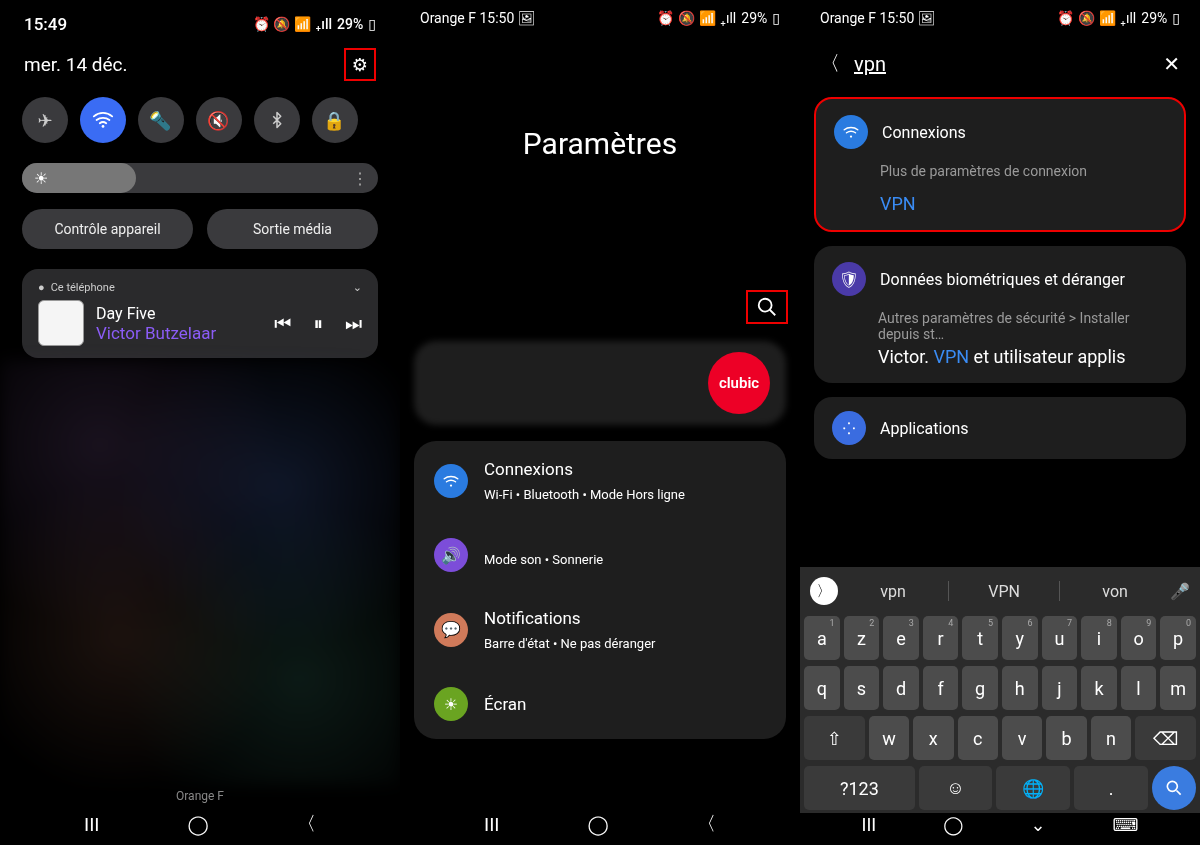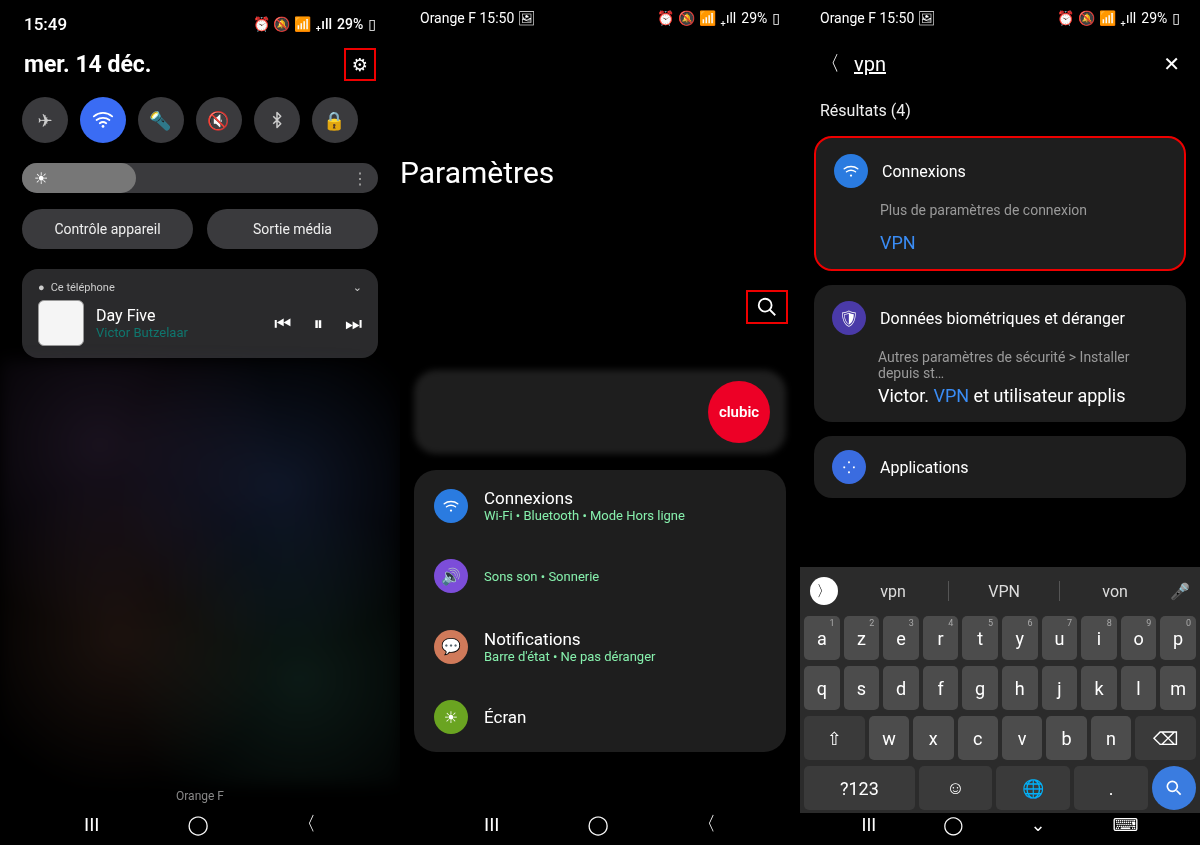--- a/index.html
+++ b/index.html
@@ -3,68 +3,68 @@
 <meta charset="utf-8">
 <style>
 * { margin: 0; padding: 0; box-sizing: border-box; }
 body { width: 1200px; height: 845px; display: flex; background: #000; font-family: -apple-system, "Segoe UI", Roboto, sans-serif; overflow: hidden; }
 .screen { width: 400px; height: 845px; background: #000; position: relative; color: #fff; overflow: hidden; }
 
 
 .sb1 { display: flex; justify-content: space-between; align-items: center; padding: 14px 24px 6px; font-size: 17px; font-weight: 500; }
 .sb-icons { display: flex; gap: 5px; align-items: center; font-size: 14px; }
 .date-row { display: flex; justify-content: space-between; align-items: center; padding: 8px 24px 10px; }
-.date { font-size: 23px; font-weight: 700; }
+.date { font-size: 19px; font-weight: 400; }
 .gear-box { border: 2px solid #e00; padding: 4px 6px; }
 .gear-icon { font-size: 18px; }
 .qs-row { display: flex; gap: 12px; padding: 6px 22px; }
 .qs { width: 46px; height: 46px; border-radius: 50%; background: #3a3a3d; display: flex; align-items: center; justify-content: center; font-size: 18px; color: #ccc; }
 .qs.active { background: #3a6cf4; color: #fff; }
 .bright { margin: 14px 22px 10px; background: #3a3a3d; height: 30px; border-radius: 15px; position: relative; }
 .bright-fill { position: absolute; left: 0; top: 0; height: 100%; width: 32%; background: #777; border-radius: 15px; display: flex; align-items: center; padding-left: 12px; }
 .bright-dots { position: absolute; right: 10px; top: 50%; transform: translateY(-50%); color: #aaa; }
 .btn-row { display: flex; gap: 14px; padding: 6px 22px; }
 .pill-btn { flex: 1; background: #3a3a3d; border-radius: 22px; padding: 12px; text-align: center; font-size: 14px; color: #eee; }
 .media { margin: 14px 22px; background: rgba(60,60,63,0.7); border-radius: 16px; padding: 12px 16px; }
 .media-top { display: flex; align-items: center; gap: 6px; font-size: 11px; color: #ccc; }
 .media-top .chev { margin-left: auto; }
 .media-body { display: flex; align-items: center; gap: 12px; margin-top: 6px; }
 .album { width: 46px; height: 46px; background: #f5f5f5; border-radius: 6px; border: 1px solid #999; }
 .track { flex: 1; }
 .track-title { font-size: 16px; color: #fff; }
-.track-artist { font-size: 13px; color: #0f766e; }
+.track-artist { font-size: 17px; color: #8b5cf6; }
 .media-ctrl { display: flex; gap: 22px; font-size: 19px; }
 .carrier { position: absolute; bottom: 42px; width: 100%; text-align: center; font-size: 12px; color: #888; }
 .navbar { position: absolute; bottom: 8px; width: 100%; display: flex; justify-content: space-around; align-items: center; padding: 0 40px; font-size: 19px; color: #fff; }
 .s1-blur { position: absolute; top: 360px; left: 0; right: 0; bottom: 60px; background:
   radial-gradient(circle at 25% 20%, rgba(100,70,120,.25), transparent 40%),
   radial-gradient(circle at 70% 30%, rgba(60,90,160,.25), transparent 40%),
   radial-gradient(circle at 30% 65%, rgba(140,90,70,.2), transparent 40%),
   radial-gradient(circle at 75% 75%, rgba(60,130,110,.2), transparent 40%);
   filter: blur(8px); }
 
 
 .sb2 { display: flex; justify-content: space-between; align-items: center; padding: 10px 20px; font-size: 14px; gap: 20px; }
-.s2-title { font-size: 30px; margin-top: 119px; }
+.s2-title { font-size: 30px; text-align: center; margin-top: 90px; }
 .search-box { border: 2px solid #e00; position: absolute; top: 290px; right: 12px; padding: 4px 8px; }
 .search-icon { font-size: 20px; }
 .acct { margin: 48px 14px 16px; background: #1e1e1e; border-radius: 22px; padding: 22px 20px; display: flex; align-items: center; position: relative; height: 84px; margin-top: 180px; filter: blur(3px); }
 .clubic { position: absolute; right: 16px; top: 50%; transform: translateY(-50%); width: 62px; height: 62px; background: #ed0026; border-radius: 50%; display: flex; align-items: center; justify-content: center; font-size: 15px; font-weight: 600; filter: blur(0); }
 .acct-wrap { position: relative; }
 .acct-wrap .clubic { position: absolute; right: 30px; top: 50%; transform: translateY(-50%); }
 .list { margin: 0 14px; background: #1e1e1e; border-radius: 22px; }
 .item { display: flex; align-items: center; gap: 16px; padding: 18px 20px; }
 .ic { width: 34px; height: 34px; border-radius: 50%; display: flex; align-items: center; justify-content: center; color: #fff; font-size: 16px; flex-shrink: 0; }
 .ic-wifi { background: #2a7be0; }
 .ic-sound { background: #7c4dd9; }
 .ic-notif { background: #d07a5a; }
 .ic-screen { background: #6aa421; }
 .item-txt { flex: 1; }
 .item-t { font-size: 17px; color: #fff; }
-.item-s { font-size: 13px; color: #86efac; margin-top: 0; }
+.item-s { font-size: 13px; color: #ffffff; margin-top: 8px; }
 
 
 .s3-top { display: flex; align-items: center; gap: 14px; padding: 14px 20px; font-size: 20px; }
 .s3-top .q { text-decoration: underline; flex: 1; }
 .res-h { padding: 10px 20px; font-size: 16px; color: #eee; }
 .card { margin: 6px 14px 14px; background: #1e1e1e; border-radius: 18px; padding: 16px 18px; }
 .card.hl { border: 2px solid #e00; }
 .card-t { display: flex; align-items: center; gap: 14px; font-size: 16px; }
 .card-sub { font-size: 14px; color: #9a9a9a; margin-top: 14px; margin-left: 46px; }
 .vpn { color: #3a8cf4; font-size: 18px; }
@@ -185,21 +185,21 @@
           </svg>
       </div>
       <div class="item-txt">
         <div class="item-t">Connexions</div>
         <div class="item-s">Wi-Fi  •  Bluetooth  •  Mode Hors ligne</div>
       </div>
     </div>
     <div class="item">
       <div class="ic ic-sound">🔊</div>
       <div class="item-txt">
-        <div class="item-s">Sons son  •  Sonnerie</div>
+        <div class="item-s">Mode son  •  Sonnerie</div>
       </div>
     </div>
     <div class="item">
       <div class="ic ic-notif">💬</div>
       <div class="item-txt">
         <div class="item-t">Notifications</div>
         <div class="item-s">Barre d'état  •  Ne pas déranger</div>
       </div>
     </div>
     <div class="item">
@@ -219,21 +219,20 @@
 <div class="screen">
   <div class="sb2">
     <span><span>Orange F</span> <span>15:50</span> 🖼</span>
     <span class="sb-icons">⏰ 🔕 📶 ₊ıll <span>29%</span> ▯</span>
   </div>
   <div class="s3-top">
     <span>〈</span>
     <span class="q">vpn</span>
     <span>✕</span>
   </div>
-  <div class="res-h">Résultats (4)</div>
 
   <div class="card hl">
     <div class="card-t">
       <div class="ic ic-wifi">
         <svg width="18" height="18" viewBox="0 0 24 24" fill="none">
             <path d="M3 9c5-4 13-4 18 0M6 13c3.5-2.5 8.5-2.5 12 0" stroke="#fff" stroke-width="2" stroke-linecap="round"></path>
             <circle cx="12" cy="18" r="1.5" fill="#fff"></circle>
           </svg>
       </div>
       <span>Connexions</span>

